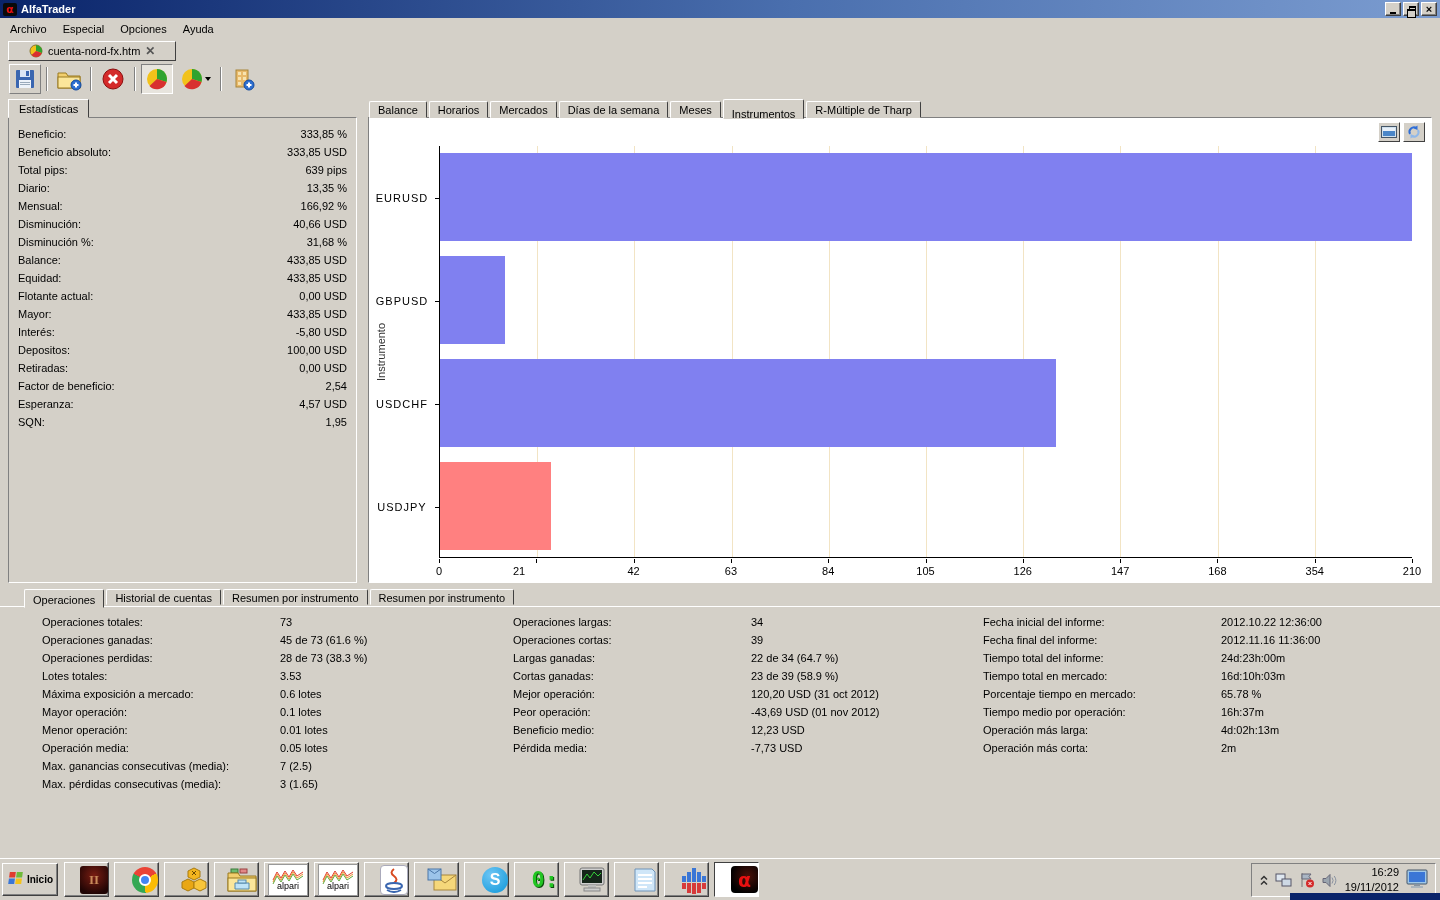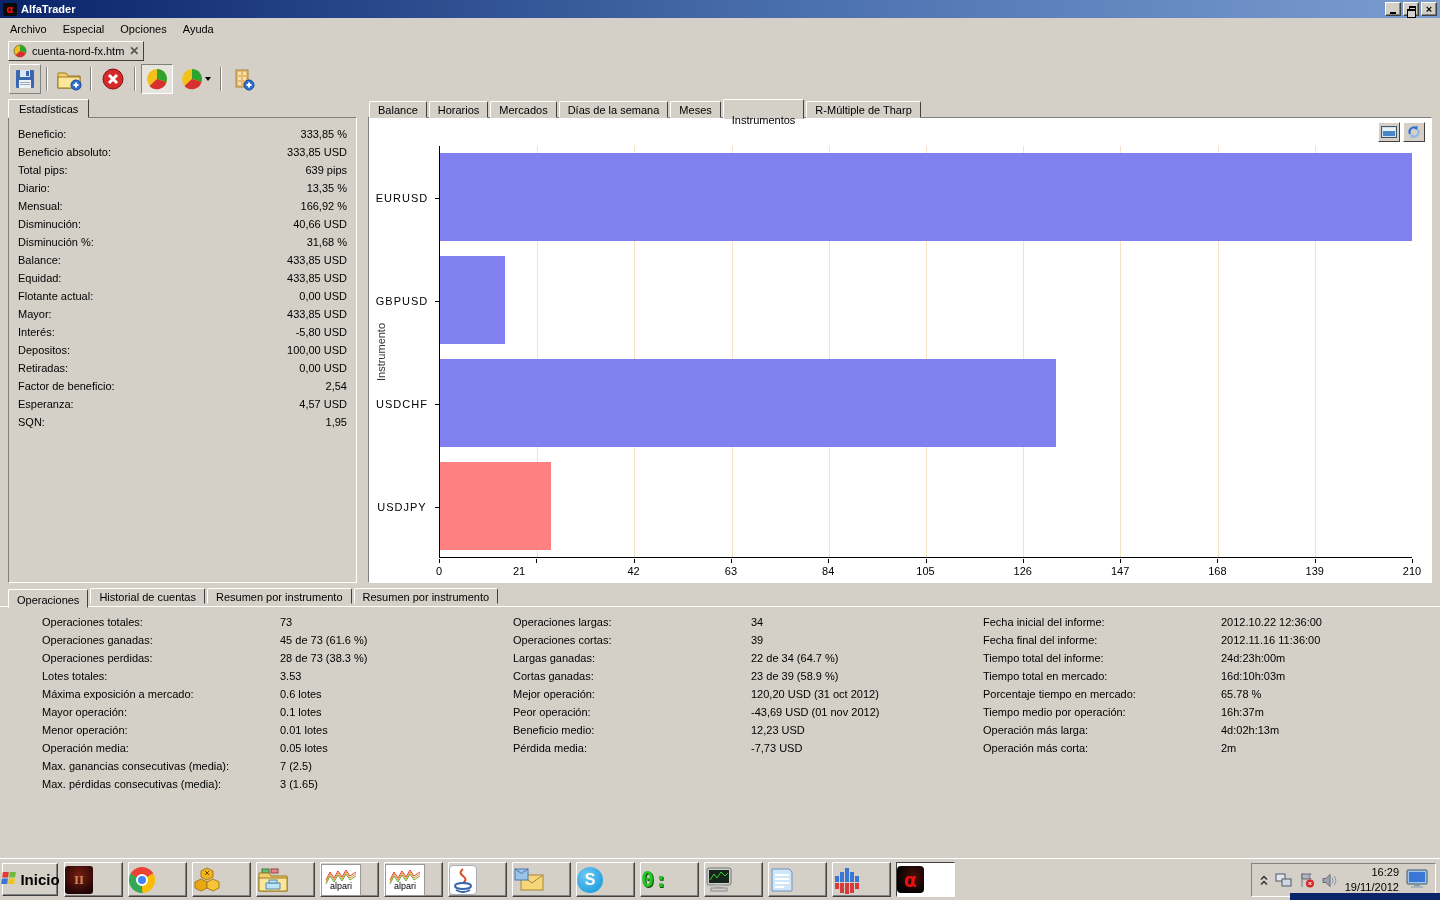--- a/index.html
+++ b/index.html
@@ -23,21 +23,21 @@
   .glyph-restore{width:7px;height:6px;border:1px solid #000;border-top-width:2px;position:relative;margin-left:2px;}
   .glyph-restore::before{content:"";position:absolute;left:-3px;top:1px;width:7px;height:6px;
     border:1px solid #000;border-top-width:2px;background:#d4d0c8;}
   .glyph-close{font-size:11px;font-weight:bold;line-height:1;}
 
   
   .menubar{position:absolute;left:0;top:18px;width:1440px;height:21px;display:flex;align-items:center;padding-left:2px;}
   .menu-item{padding:3px 8px;}
   .tabrow{position:absolute;left:0;top:39px;width:1440px;height:22px;}
   .doc-tab{position:absolute;left:8px;top:2px;height:20px;display:flex;align-items:center;gap:5px;
-    padding:0 4px;background:#d4d0c8;border:1px solid;border-color:#fff #404040 #404040 #fff;}
+    padding:0 20px;background:#d4d0c8;border:1px solid;border-color:#fff #404040 #404040 #fff;}
   .doc-tab-close{color:#555;font-weight:bold;font-size:12px;line-height:1;}
   .toolbar{position:absolute;left:0;top:62px;width:1440px;height:34px;display:flex;align-items:center;padding-left:8px;}
   .tbtn{width:32px;height:30px;display:flex;align-items:center;justify-content:center;margin:0 1px;}
   .tbtn.raised{border:1px solid;border-color:#fff #808080 #808080 #fff;}
   .tbtn.pressed{border:1px solid;border-color:#808080 #fff #fff #808080;background:#e7e4dd;}
   .tsep{width:2px;height:24px;border-left:1px solid #808080;border-right:1px solid #fff;margin:0 4px;}
   .caret{width:0;height:0;border-left:3px solid transparent;border-right:3px solid transparent;
     border-top:4px solid #000;margin-left:1px;}
 
   
@@ -47,60 +47,60 @@
     border:1px solid;border-color:#808080 #fff #fff #808080;z-index:2;}
   .stats-rows{position:absolute;left:2px;right:2px;top:7px;}
   .srow{display:flex;height:18px;align-items:center;padding:0 7px;}
   .srow .lbl{flex:1;}
   .srow .val{text-align:right;}
 
   
   .chart-tabs{position:absolute;left:369px;top:99px;height:19px;display:flex;align-items:flex-end;z-index:3;}
   .ctab{height:17px;padding:2px 8px 0;background:#d4d0c8;border:1px solid;
     border-color:#fff #404040 #d4d0c8 #fff;border-radius:2px 2px 0 0;margin-right:2px;}
-  .ctab.active{height:20px;padding-top:14px;position:relative;top:1px;z-index:4;}
+  .ctab.active{height:20px;padding-top:8px;position:relative;top:1px;z-index:4;}
   .chart-panel{position:absolute;left:368px;top:117px;width:1064px;height:466px;background:#fff;
     border:1px solid;border-color:#808080 #fff #fff #808080;z-index:2;}
   .chart-btns{position:absolute;top:4px;right:6px;display:flex;gap:3px;}
   .cbtn{width:22px;height:20px;background:#d4d0c8;border:1px solid;
     border-color:#fff #404040 #404040 #fff;display:flex;align-items:center;justify-content:center;}
   .plot{position:absolute;left:70px;top:28px;width:973px;height:412px;
     border-left:1px solid #000;border-bottom:1px solid #000;overflow:hidden;}
   .gridline{position:absolute;top:0;bottom:0;width:1px;}
   .bar{position:absolute;left:0;height:88px;}
   .ylabel{position:absolute;width:62px;text-align:center;letter-spacing:1px;transform:translateY(-50%);}
   .ytick{position:absolute;left:66px;width:4px;height:1px;background:#000;}
   .xtick{position:absolute;width:1px;height:4px;background:#000;top:441px;}
   .xlab{position:absolute;top:447px;transform:translateX(-50%);}
   .axis-title-wrap{position:absolute;left:4px;top:28px;width:16px;height:412px;
     display:flex;align-items:center;justify-content:center;}
   .axis-title-wrap span{transform:rotate(-90deg);white-space:nowrap;color:#333;}
 
   
-  .bottom-tabs{position:absolute;left:8px;top:588px;height:18px;display:flex;align-items:flex-start;z-index:3;}
+  .bottom-tabs{position:absolute;left:24px;top:588px;height:18px;display:flex;align-items:center;z-index:3;}
   .btab{height:16px;padding:2px 8px 0;background:#d4d0c8;border:1px solid;
     border-color:#fff #404040 #d4d0c8 #fff;border-radius:2px 2px 0 0;margin-right:2px;}
   .btab.active{height:19px;padding-top:4px;position:relative;top:1px;z-index:4;}
   .bottom-content{position:absolute;left:0;top:606px;width:1440px;height:252px;border-top:1px solid #fff;z-index:2;}
   .bcol{position:absolute;top:6px;}
   .bcol.c1{left:14px;} .bcol.c2{left:485px;} .bcol.c3{left:955px;}
   .brow{display:flex;height:18px;align-items:center;margin-left:28px;}
   .brow .lbl{width:238px;}
 
   
   .taskbar{position:absolute;left:0;top:858px;width:1440px;height:42px;background:#d4d0c8;
     border-top:1px solid #fff;}
   .start-btn{position:absolute;left:2px;top:4px;width:56px;height:33px;background:#d4d0c8;
     border:1px solid;border-color:#fff #404040 #404040 #fff;box-shadow:inset -1px -1px 0 #808080;
-    display:flex;align-items:center;justify-content:center;gap:3px;font-weight:bold;font-size:15px;
+    display:flex;align-items:center;justify-content:center;gap:3px;font-weight:bold;font-size:10px;
     font-family:"Liberation Sans",sans-serif;}
   .quick-launch{position:absolute;left:64px;top:3px;display:flex;gap:5px;}
-  .qbtn{width:59px;height:35px;background:#d4d0c8;border:1px solid;
+  .qbtn{width:45px;height:35px;background:#d4d0c8;border:1px solid;
     border-color:#fff #404040 #404040 #fff;box-shadow:inset -1px -1px 0 #808080;
-    display:flex;align-items:center;justify-content:flex-start;overflow:hidden;}
+    display:flex;align-items:center;justify-content:flex-end;overflow:hidden;}
   .qbtn.active{background:#fff;border-color:#404040 #fff #fff #404040;box-shadow:none;}
   .tray{position:absolute;right:4px;top:4px;height:34px;border:1px solid;
     border-color:#808080 #fff #fff #808080;display:flex;align-items:center;gap:7px;padding:0 7px;}
   .tray-clock{text-align:right;line-height:1.35;}
   .bottom-strip{position:absolute;right:0;top:893px;width:150px;height:7px;background:#0a246a;}
 
   
   .i-chrome{width:26px;height:26px;border-radius:50%;position:relative;
     background:conic-gradient(from -60deg,#ea4335 0 33%,#fbbc05 0 66%,#34a853 0 100%);}
   .i-chrome-hub{position:absolute;left:7px;top:7px;width:12px;height:12px;border-radius:50%;
@@ -367,21 +367,21 @@
       <span class="xlab" style="left: 459.2px;">84</span>
       <span class="xtick" style="left: 556.5px;"></span>
       <span class="xlab" style="left: 556.5px;">105</span>
       <span class="xtick" style="left: 653.8px;"></span>
       <span class="xlab" style="left: 653.8px;">126</span>
       <span class="xtick" style="left: 751.1px;"></span>
       <span class="xlab" style="left: 751.1px;">147</span>
       <span class="xtick" style="left: 848.4px;"></span>
       <span class="xlab" style="left: 848.4px;">168</span>
       <span class="xtick" style="left: 945.7px;"></span>
-      <span class="xlab" style="left: 945.7px;">139</span>
+      <span class="xlab" style="left: 945.7px;">354</span>
       <span class="xtick" style="left: 1043px;"></span>
       <span class="xlab" style="left: 1043px;">210</span>
     </div>
 
   <div class="bottom-tabs" id="bottom-tabs">
       <span class="btab active">Operaciones</span>
       <span class="btab">Historial de cuentas</span>
       <span class="btab">Resumen por instrumento</span>
       <span class="btab">Resumen por instrumento</span>
     </div>

